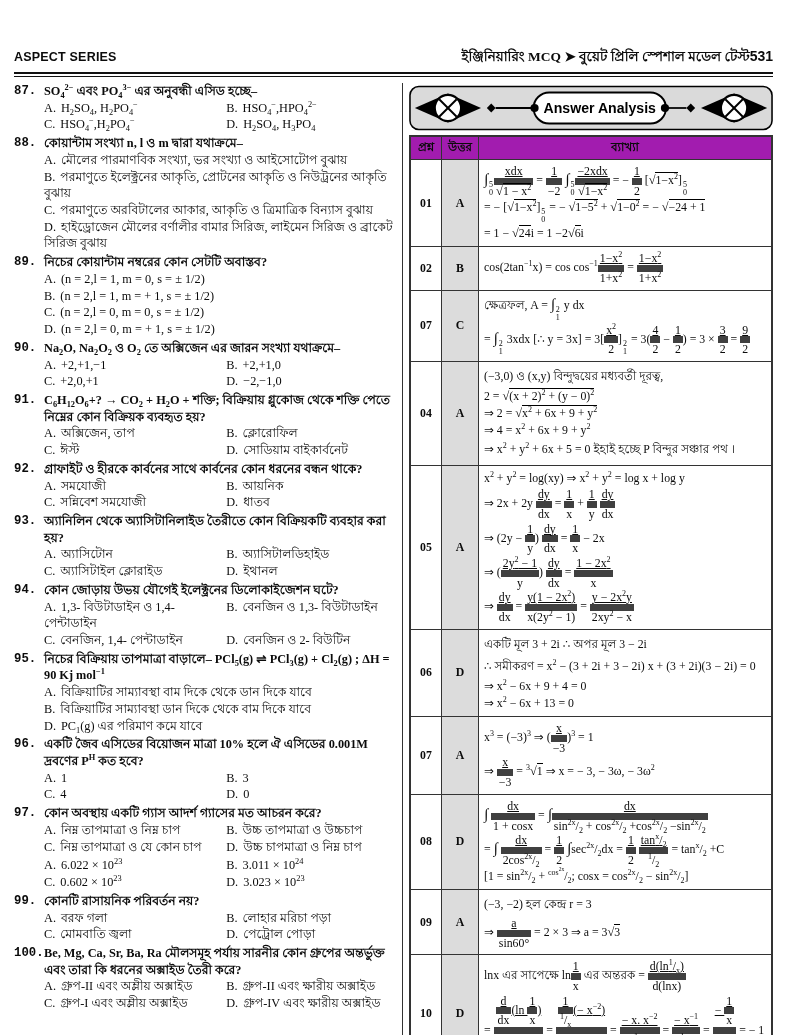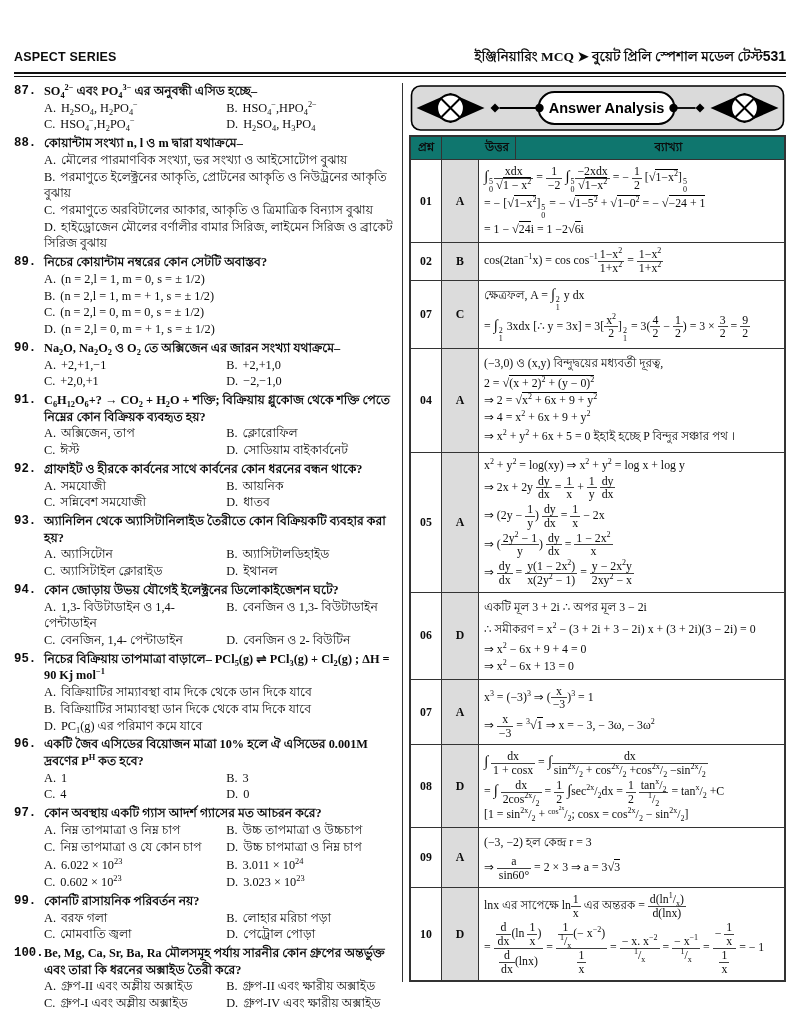--- a/index.html
+++ b/index.html
@@ -1,18 +1,18 @@
 <!DOCTYPE html>
 <html><head>
 <meta charset="utf-8">
 <style>
   html,body{margin:0;padding:0;background:#f2f2f2;}
   .page{
     width:800px;height:1035px;margin:0 auto;background:#ffffff;
-    box-sizing:border-box;padding:46px 14px 0 14px;overflow:hidden;
+    box-sizing:border-box;padding:46px 27px 0 14px;overflow:hidden;
     font-family:"Liberation Serif", serif;color:#0b0b0b;
   }
   
   .hdr{display:flex;align-items:baseline;margin-bottom:3px;}
   .hdr .brand{font-family:"Liberation Sans",sans-serif;font-weight:bold;font-size:12.5px;letter-spacing:.2px;}
   .hdr .title{flex:1;text-align:right;font-weight:bold;font-size:13.5px;}
   .hdr .pageno{font-family:"Liberation Sans",sans-serif;font-weight:bold;font-size:14px;}
   .rule2{height:2px;border-top:2.5px solid #111;border-bottom:1.5px solid #111;margin-bottom:6px;}
   
   .cols{display:flex;align-items:flex-start;}
@@ -26,33 +26,33 @@
   .opts{display:grid;grid-template-columns:1.05fr 1fr;padding-left:30px;column-gap:4px;}
   .opts.wide{grid-template-columns:1fr;}
   .opt{white-space:normal;}
   .olab{margin-right:5px;}
   sub,sup{font-size:.68em;line-height:0;}
   
   .banner{margin:2px 0 4px 0;}
   .banner svg{display:block;width:100%;height:46px;}
   
   .atable{border:2px solid #333;font-size:11.8px;}
-  .ahead{display:flex;background:#0f766e;font-weight:bold;text-align:center;border-bottom:1.5px solid #333;gap:37px;}
+  .ahead{display:flex;background:#a21caf;font-weight:bold;text-align:center;border-bottom:1.5px solid #333;}
   .ahead .h1{flex:0 0 30px;border-right:1.5px solid #333;padding:1px 0;}
   .ahead .h2{flex:0 0 36px;border-right:1.5px solid #333;padding:1px 0;}
   .ahead .h3{flex:1;padding:1px 0;}
   .arow{display:flex;border-bottom:1px solid #333;}
   .arow:last-child{border-bottom:none;}
   .arow .c1{flex:0 0 30px;display:flex;align-items:center;justify-content:center;font-weight:bold;border-right:1.5px solid #333;}
   .arow .c2{flex:0 0 36px;display:flex;align-items:center;justify-content:center;font-weight:bold;background:#dcdcdc;border-right:1.5px solid #333;}
   .arow .c3{flex:1;padding:3px 4px 3px 5px;min-width:0;}
   .xline{margin:2px 0;}
   
   .f{display:inline-block;vertical-align:middle;text-align:center;line-height:1.08;}
-  .f>b{display:block;font-weight:inherit;border-bottom:1px solid #404040;padding:0 2px;}
+  .f>b{display:block;font-weight:inherit;border-bottom:7px solid #404040;padding:0 2px;text-decoration:underline;}
   .f>i{display:block;font-style:normal;padding:0 2px;}
   .sl{display:inline-flex;flex-direction:column;font-size:8px;line-height:1;vertical-align:-3px;margin:0 1px;}
   .sl em{font-style:normal;}
   .ig{font-size:15px;}
   .r{white-space:nowrap;}
   .r::before{content:"√";font-size:1.05em;}
   .r>u{text-decoration:none;border-top:1px solid #000;}
 </style>
 </head>
 <body>

